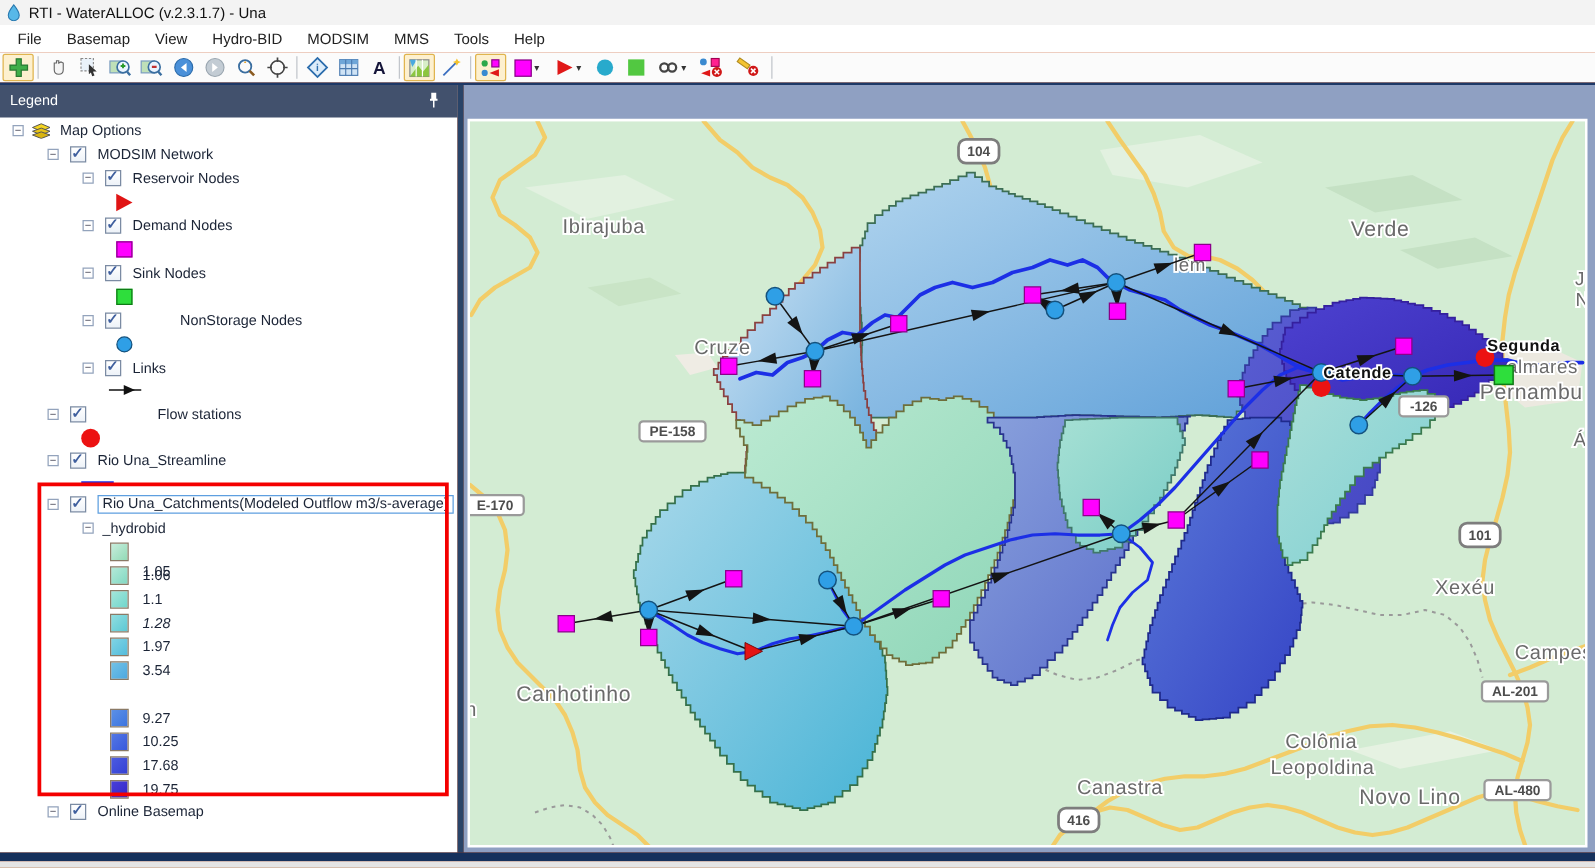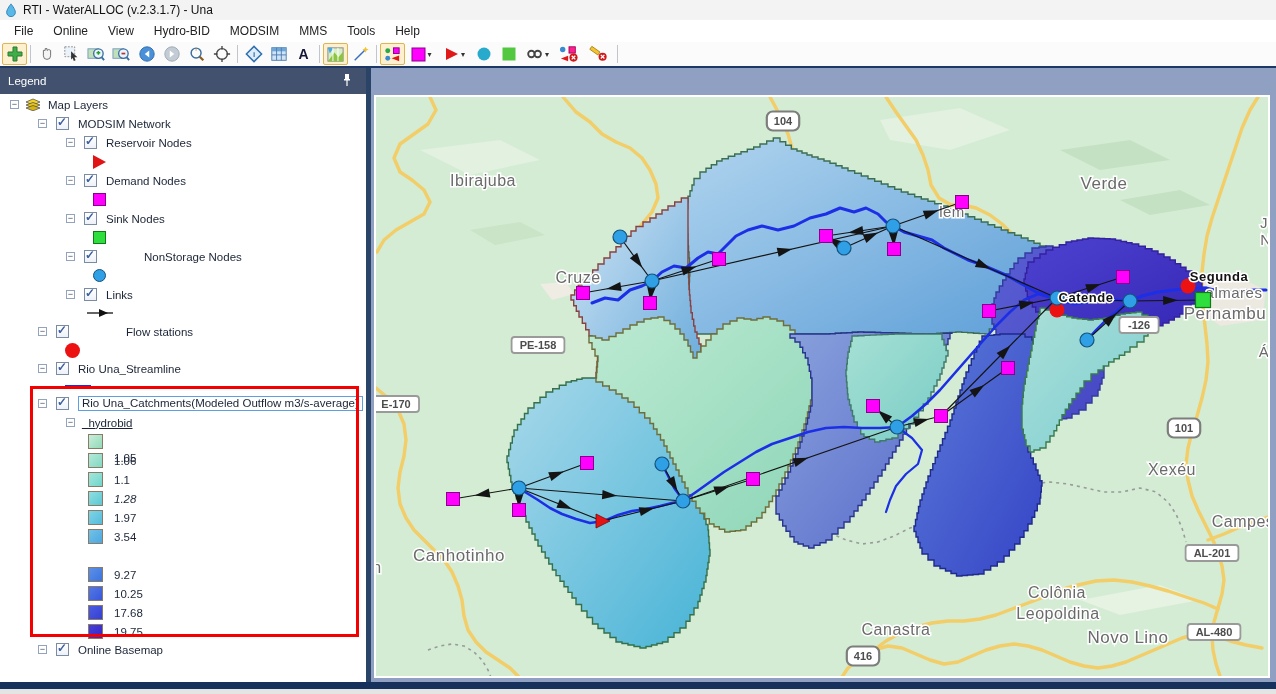--- a/index.html
+++ b/index.html
@@ -60,21 +60,21 @@
     <span class="appicon">
       <svg width="14" height="14" viewBox="0 0 16 16">
           <path d="M8 1 C8 1 3 7.2 3 10.6 A5 5 0 0 0 13 10.6 C13 7.2 8 1 8 1Z" fill="#58b8e8" stroke="#2a7ab0" stroke-width="1"></path>
         </svg>
     </span>
     <span>RTI - WaterALLOC (v.2.3.1.7) - Una</span>
   </div>
 
   <div class="menubar">
     <span class="menu-item">File</span>
-    <span class="menu-item">Online</span>
+    <span class="menu-item">Basemap</span>
     <span class="menu-item">View</span>
     <span class="menu-item">Hydro-BID</span>
     <span class="menu-item">MODSIM</span>
     <span class="menu-item">MMS</span>
     <span class="menu-item">Tools</span>
     <span class="menu-item">Help</span>
   </div>
 
   <div class="toolbar">
     <span class="tbtn sel">
@@ -235,21 +235,21 @@
       </span>
     </div>
     <div class="legend-body" id="legend-body">
         <div class="lrow" style="top: 2px; left: 0px; right: 0px;">
           <div class="mbox" style="left: 10px;">−</div>
           <div class="tlabel" style="left: 25px; top: 2px;"><svg width="16" height="13" viewBox="0 0 16 13">
               <path d="M1 4 L8 1 L15 4 L8 7 Z" fill="#f4d420" stroke="#555" stroke-width=".8"></path>
               <path d="M1 7 L8 4.5 L15 7 L8 10 Z" fill="#e8c418" stroke="#555" stroke-width=".8"></path>
               <path d="M1 10 L8 7.5 L15 10 L8 12.8 Z" fill="#d8b410" stroke="#555" stroke-width=".8"></path>
             </svg></div>
-          <div class="tlabel" style="left: 48px;">Map Layers</div>
+          <div class="tlabel" style="left: 48px;">Map Options</div>
         </div>
         <div class="lrow" style="top: 21px; left: 0px; right: 0px;">
           <div class="mbox" style="left: 38px;">−</div>
           <div class="cb" style="left: 56px;"><span>✓</span></div>
           <div class="tlabel" style="left: 78px;">MODSIM Network</div>
         </div>
         <div class="lrow" style="top: 40px; left: 0px; right: 0px;">
           <div class="mbox" style="left: 66px;">−</div>
           <div class="cb" style="left: 84px;"><span>✓</span></div>
           <div class="tlabel" style="left: 106px;">Reservoir Nodes</div>
@@ -308,21 +308,21 @@
         <div class="lrow" style="top: 284px; left: 0px; right: 0px;">
           <div class="tlabel sym-line" style="left: 65px;"></div>
         </div>
         <div class="lrow" style="top: 301px; left: 0px; right: 0px;">
           <div class="mbox" style="left: 38px;">−</div>
           <div class="cb" style="left: 56px;"><span>✓</span></div>
           <div class="tlabel sel-label" style="left: 78px;">Rio Una_Catchments(Modeled Outflow m3/s-average)</div>
         </div>
         <div class="lrow" style="top: 320px; left: 0px; right: 0px;">
           <div class="mbox" style="left: 66px;">−</div>
-          <div class="tlabel" style="left: 82px; text-decoration: underline;">_hydrobid</div>
+          <div class="tlabel" style="left: 82px;">_hydrobid</div>
         </div>
         <div class="lrow" style="top: 339px; left: 0px; right: 0px;">
           <div class="swatch" style="left: 88px; background: linear-gradient(135deg, rgb(200, 238, 221), rgb(146, 218, 182));"></div>
           <div class="tlabel" style="left: 114px; margin-top: 33px;">1.05</div>
         </div>
         <div class="lrow" style="top: 358px; left: 0px; right: 0px;">
           <div class="swatch" style="left: 88px; background: linear-gradient(135deg, rgb(180, 234, 216), rgb(130, 216, 194));"></div>
           <div class="tlabel" style="left: 114px;">1.06</div>
         </div>
         <div class="lrow" style="top: 377px; left: 0px; right: 0px;">

